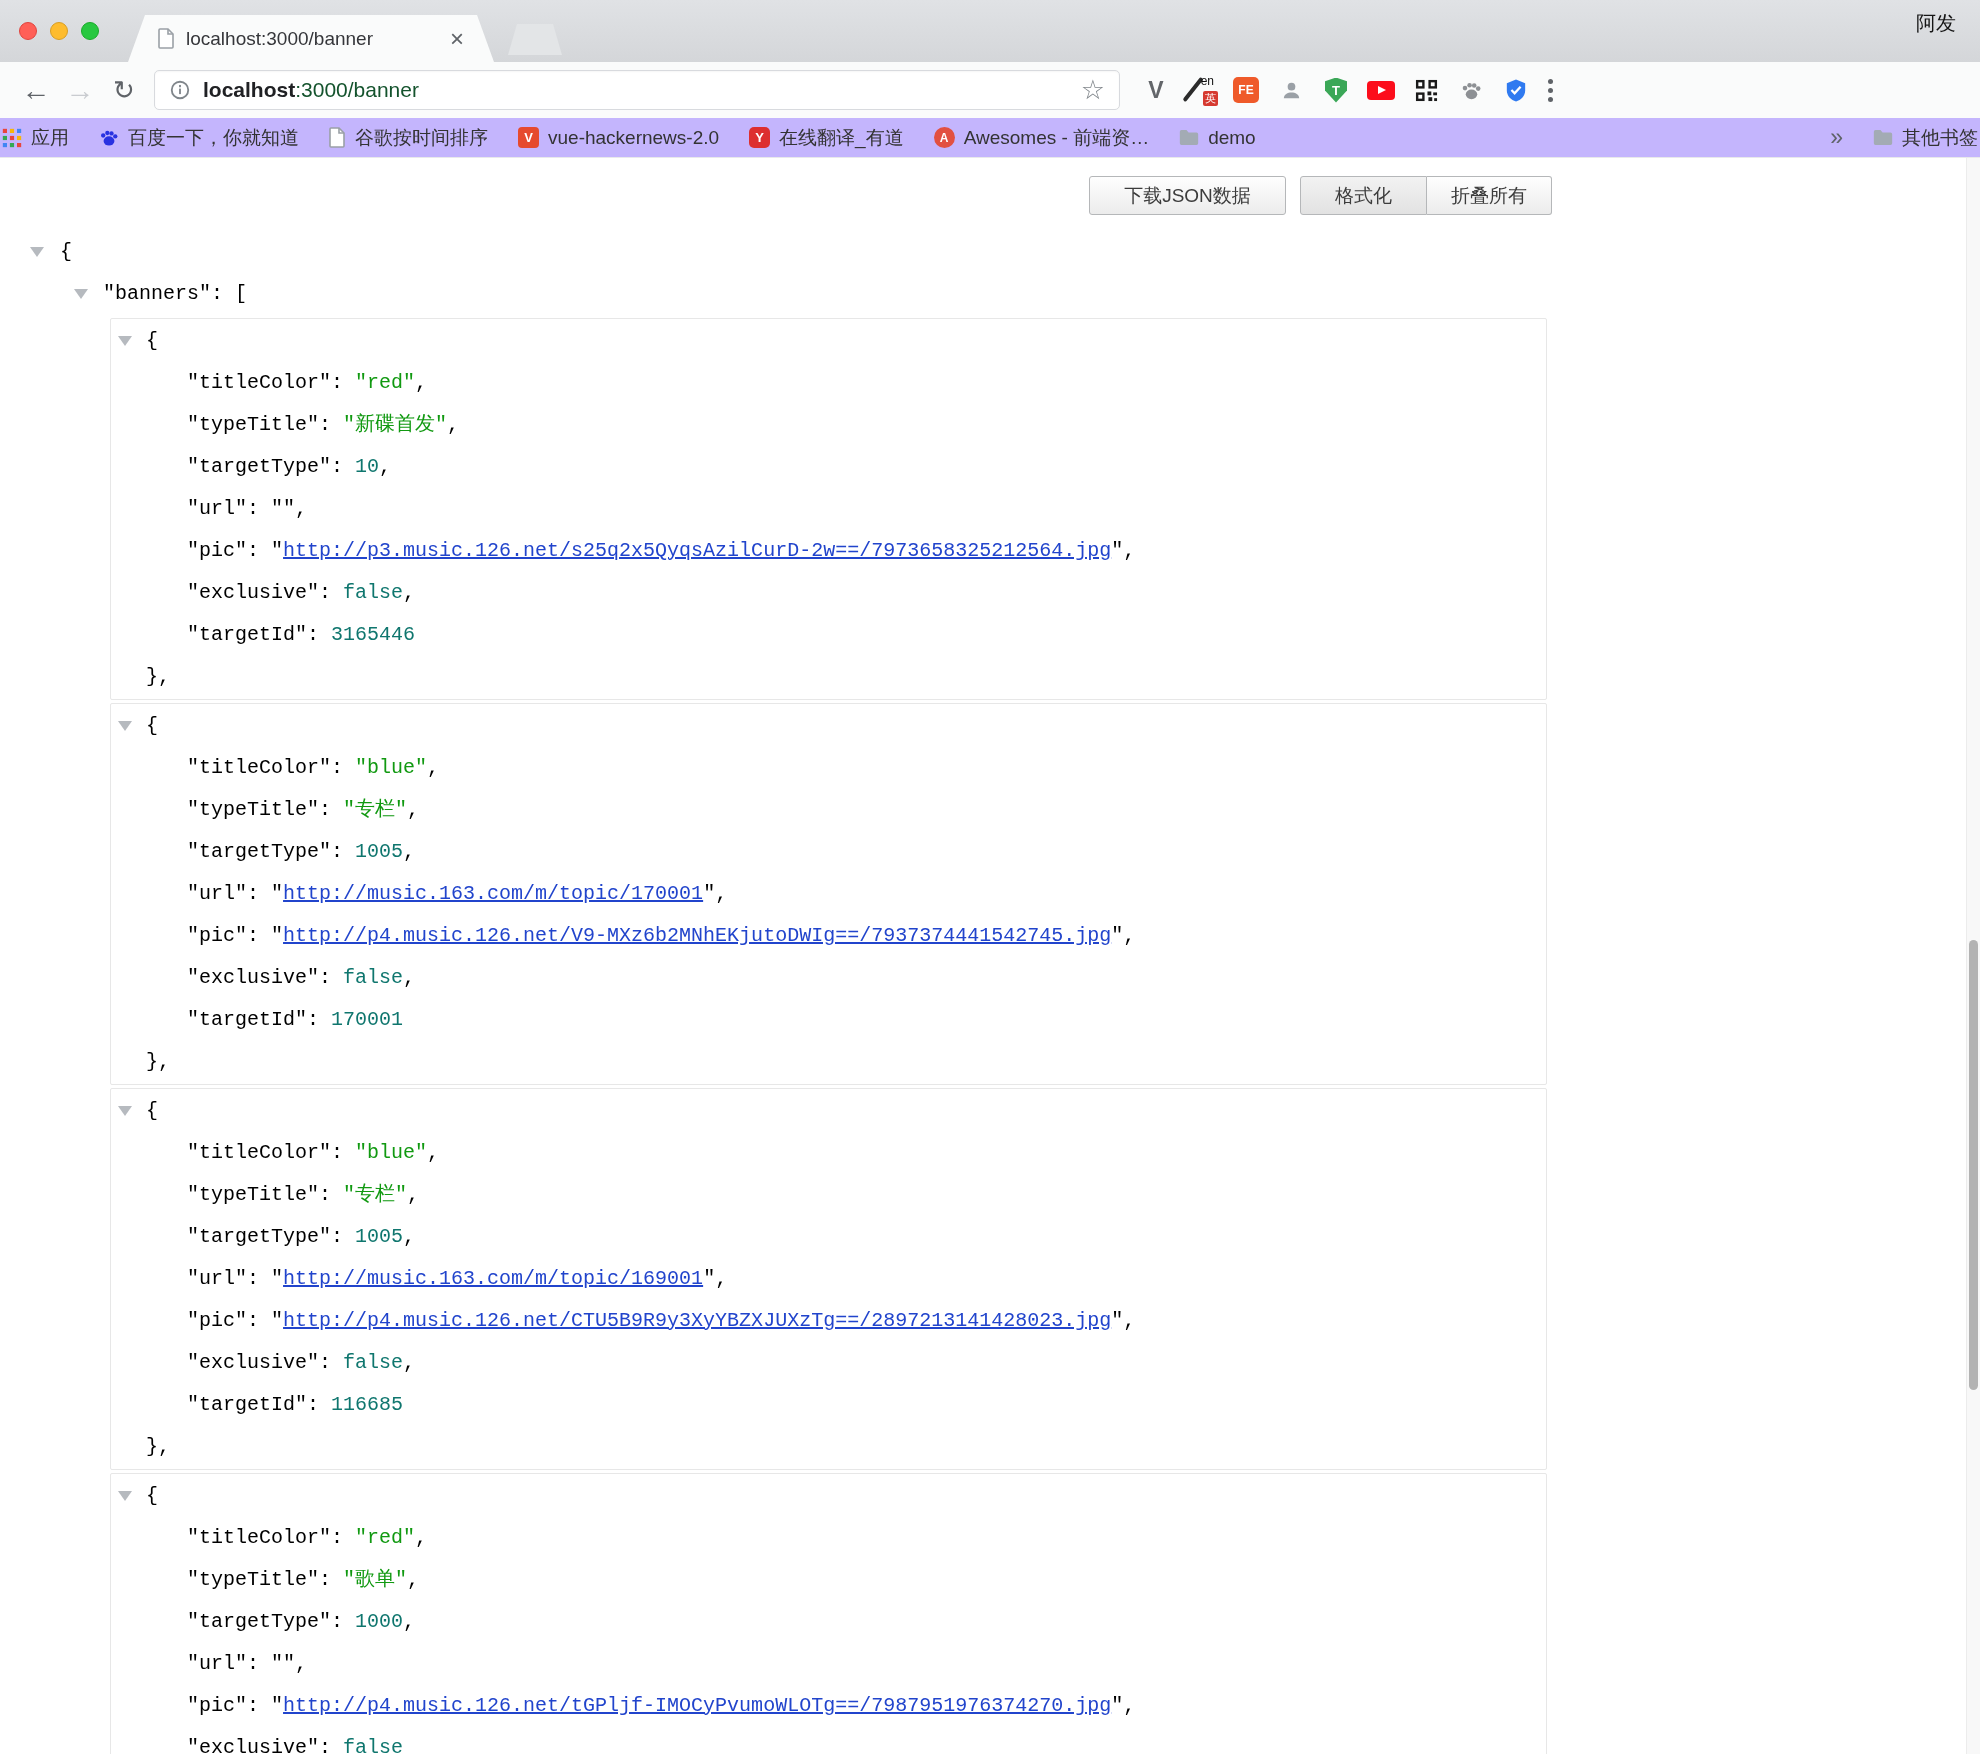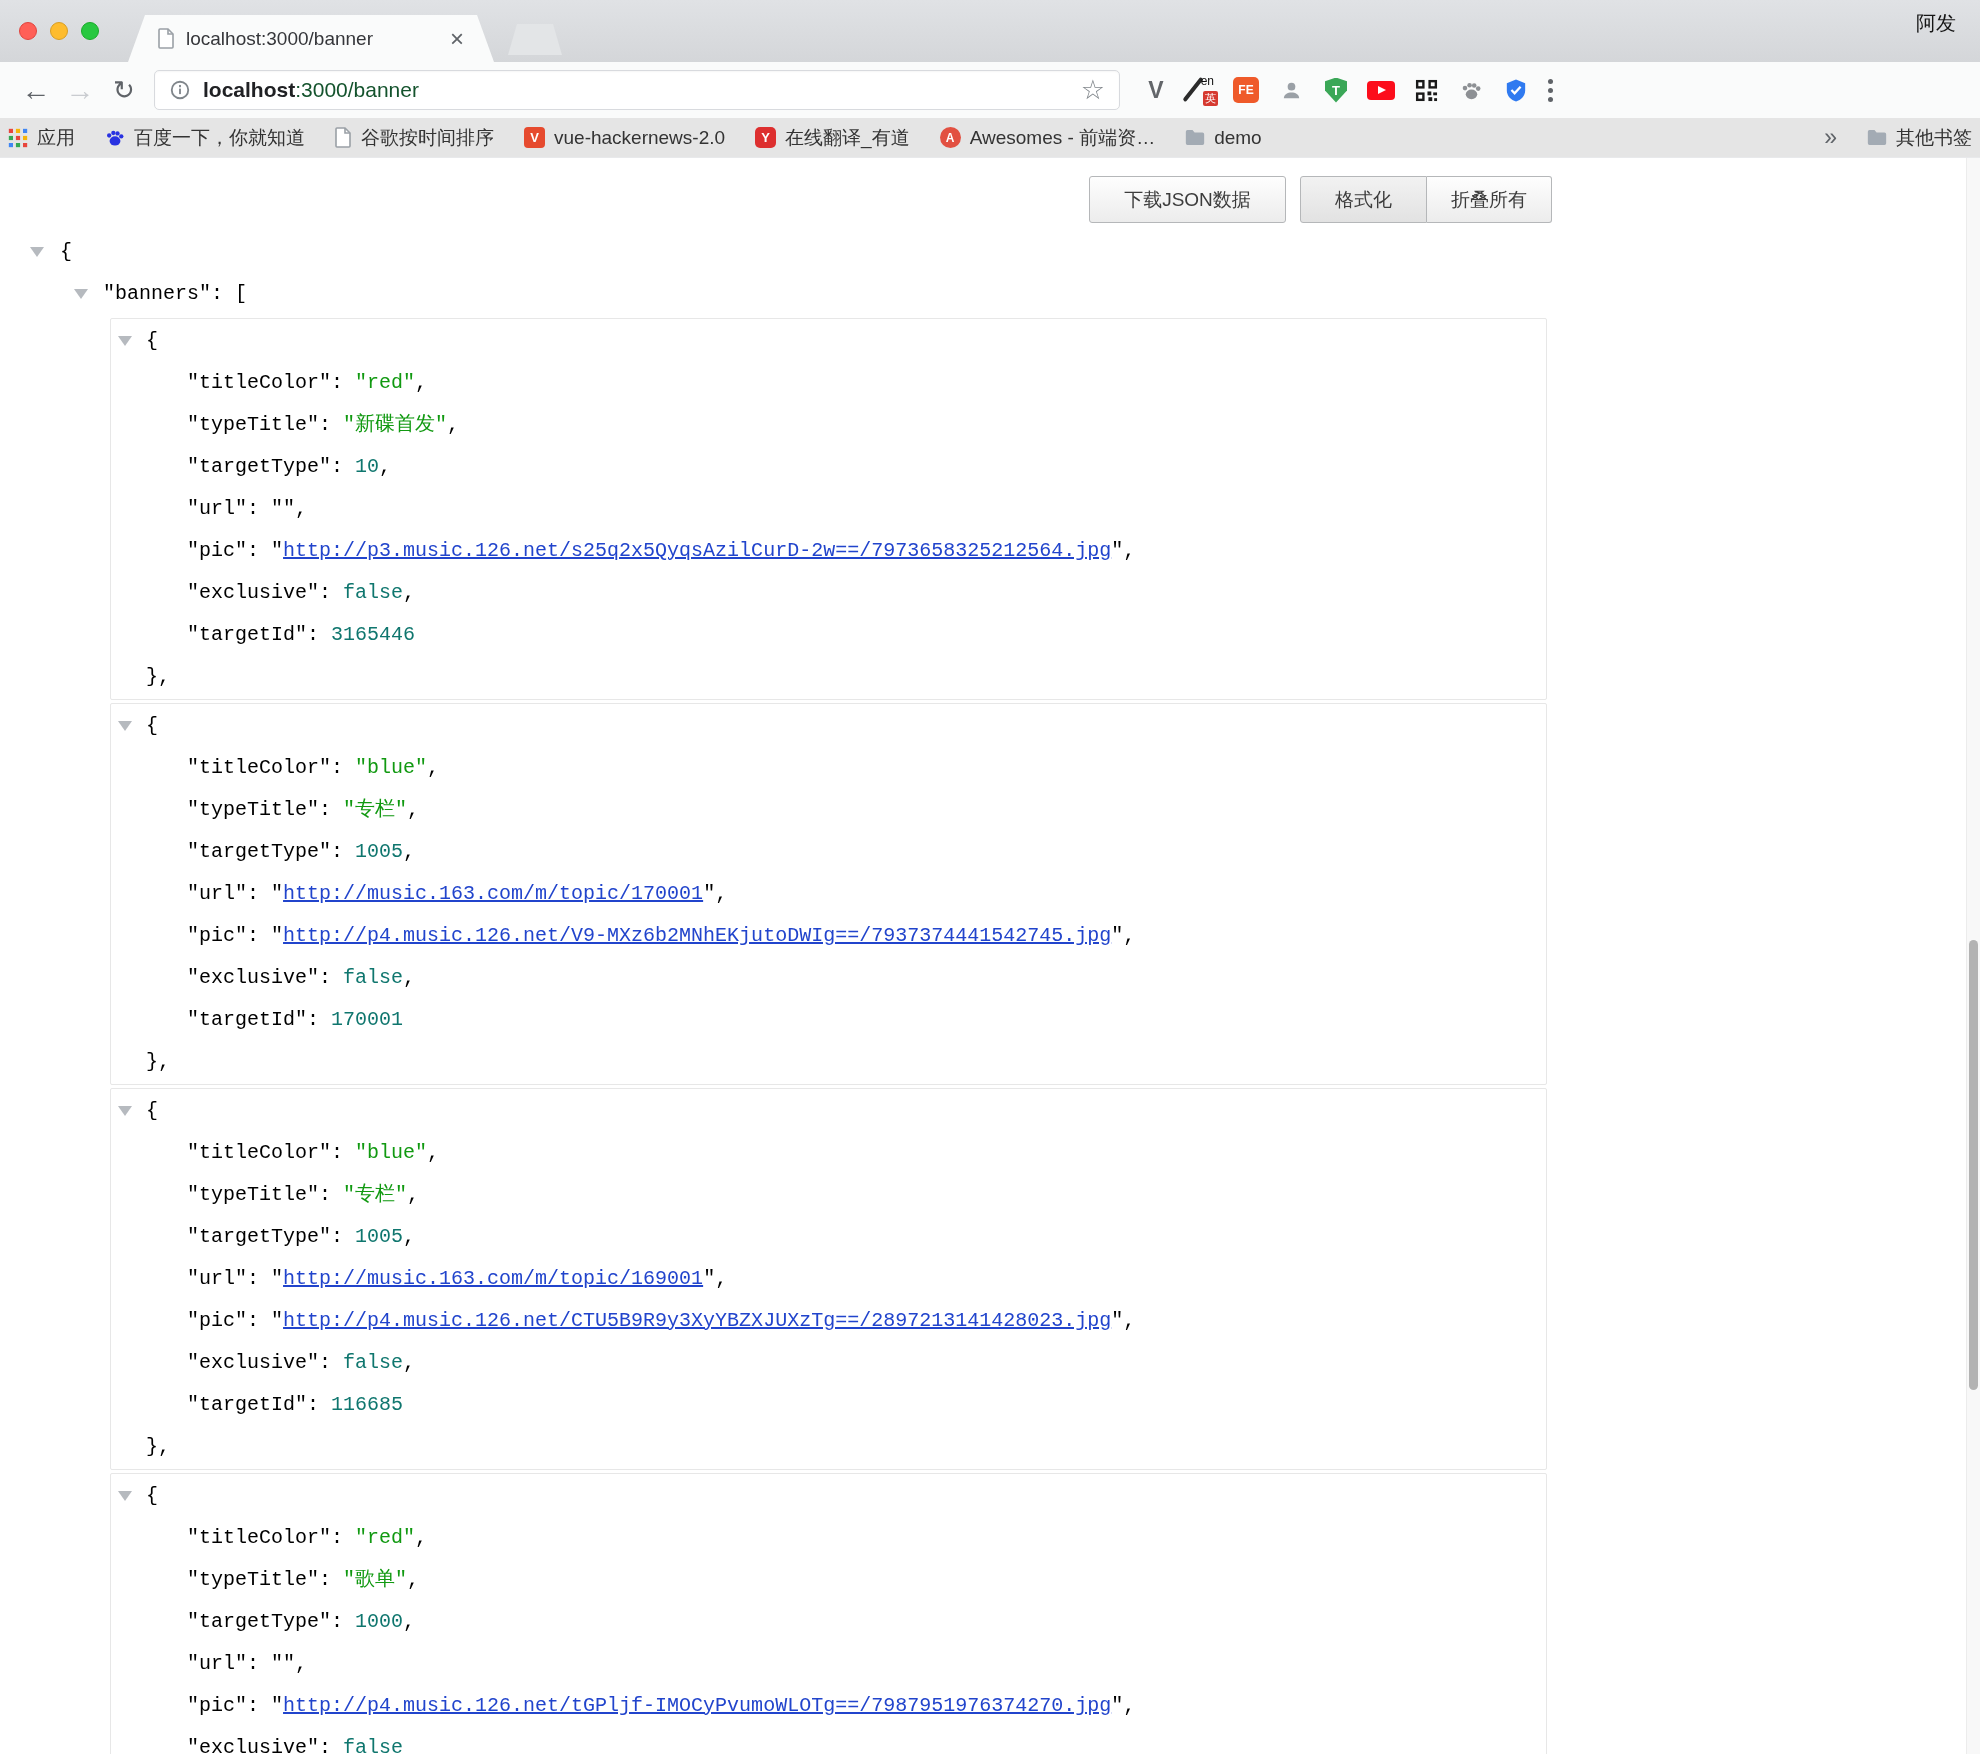--- a/index.html
+++ b/index.html
@@ -46,33 +46,33 @@
   .shield{width:22px;height:25px;clip-path:polygon(50% 0,100% 15%,100% 52%,50% 100%,0 52%,0 15%);
     display:flex;align-items:center;justify-content:center;color:#fff;font-weight:bold;font-size:13px}
   .shield.green{background:#3aa757}
   .yt{width:28px;height:19px;background:#fc0d1b;border-radius:4px;position:relative}
   .yt::after{content:"";position:absolute;left:11px;top:5px;border-left:8px solid #fff;
     border-top:4.5px solid transparent;border-bottom:4.5px solid transparent}
   .dots{width:5px;height:5px;border-radius:50%;background:#5f6368;
     box-shadow:0 -9px 0 #5f6368,0 9px 0 #5f6368;margin:0 10px 0 18px}
 
   
-  .bookmarks{height:40px;background:#e5e5e5;display:flex;align-items:center;padding:0 8px;gap:30px;
+  .bookmarks{height:40px;background:#c4b5fd;display:flex;align-items:center;padding:0 2px;gap:30px;
     border-bottom:1px solid #e8e9eb}
   .bm{display:flex;align-items:center;gap:9px;font-size:19px;color:#333;white-space:nowrap}
   .bm-badge{width:21px;height:21px;border-radius:4px;display:flex;align-items:center;justify-content:center;
     color:#fff;font-weight:bold;font-size:13px}
   .vue-badge{background:#e64a2e}
   .youdao-badge{background:#dd2f2f;border-radius:5px}
   .awesomes-badge{background:#e25041;border-radius:50%;font-size:12px}
   .chev{margin-left:auto;font-size:23px;color:#5f6368}
 
   
   .content{position:relative;height:1596px;background:#fff;overflow:hidden}
-  .btn{position:absolute;top:18px;height:47px;border:1px solid #b5b7b9;border-radius:3px;
+  .btn{position:absolute;top:18px;height:39px;border:1px solid #b5b7b9;border-radius:3px;
     background:linear-gradient(#fefefe,#ececec);font-size:19px;color:#3c3c3c;
     display:flex;align-items:center;justify-content:center;font-family:inherit}
   .btn-download{left:1089px;width:197px}
   .btn-format{left:1300px;width:127px;border-radius:3px 0 0 3px;background:linear-gradient(#f2f2f2,#e2e2e2)}
   .btn-collapse{left:1427px;width:125px;border-radius:0 3px 3px 0;border-left:none}
 
   
   #json-tree{margin-top:73px;font-family:"Liberation Mono",monospace;font-size:20px;color:#000}
   .jline{position:relative;line-height:42px;white-space:pre}
   .pad-root{padding-left:60px}

